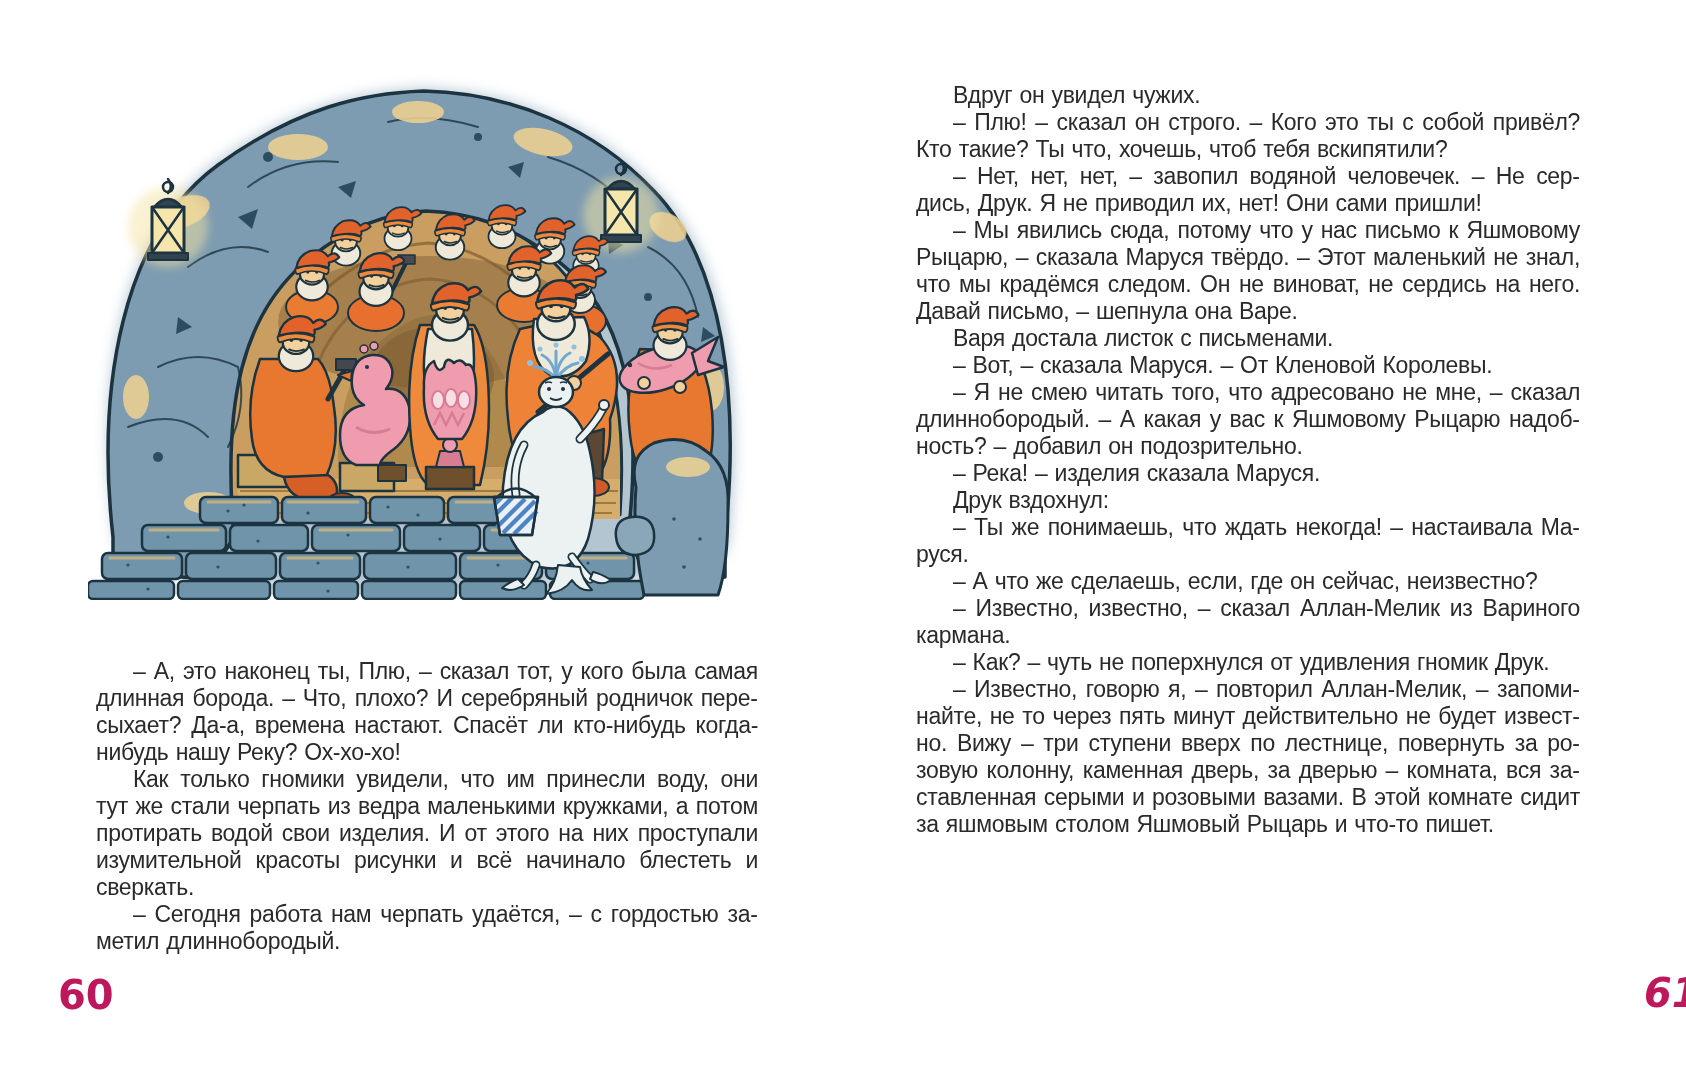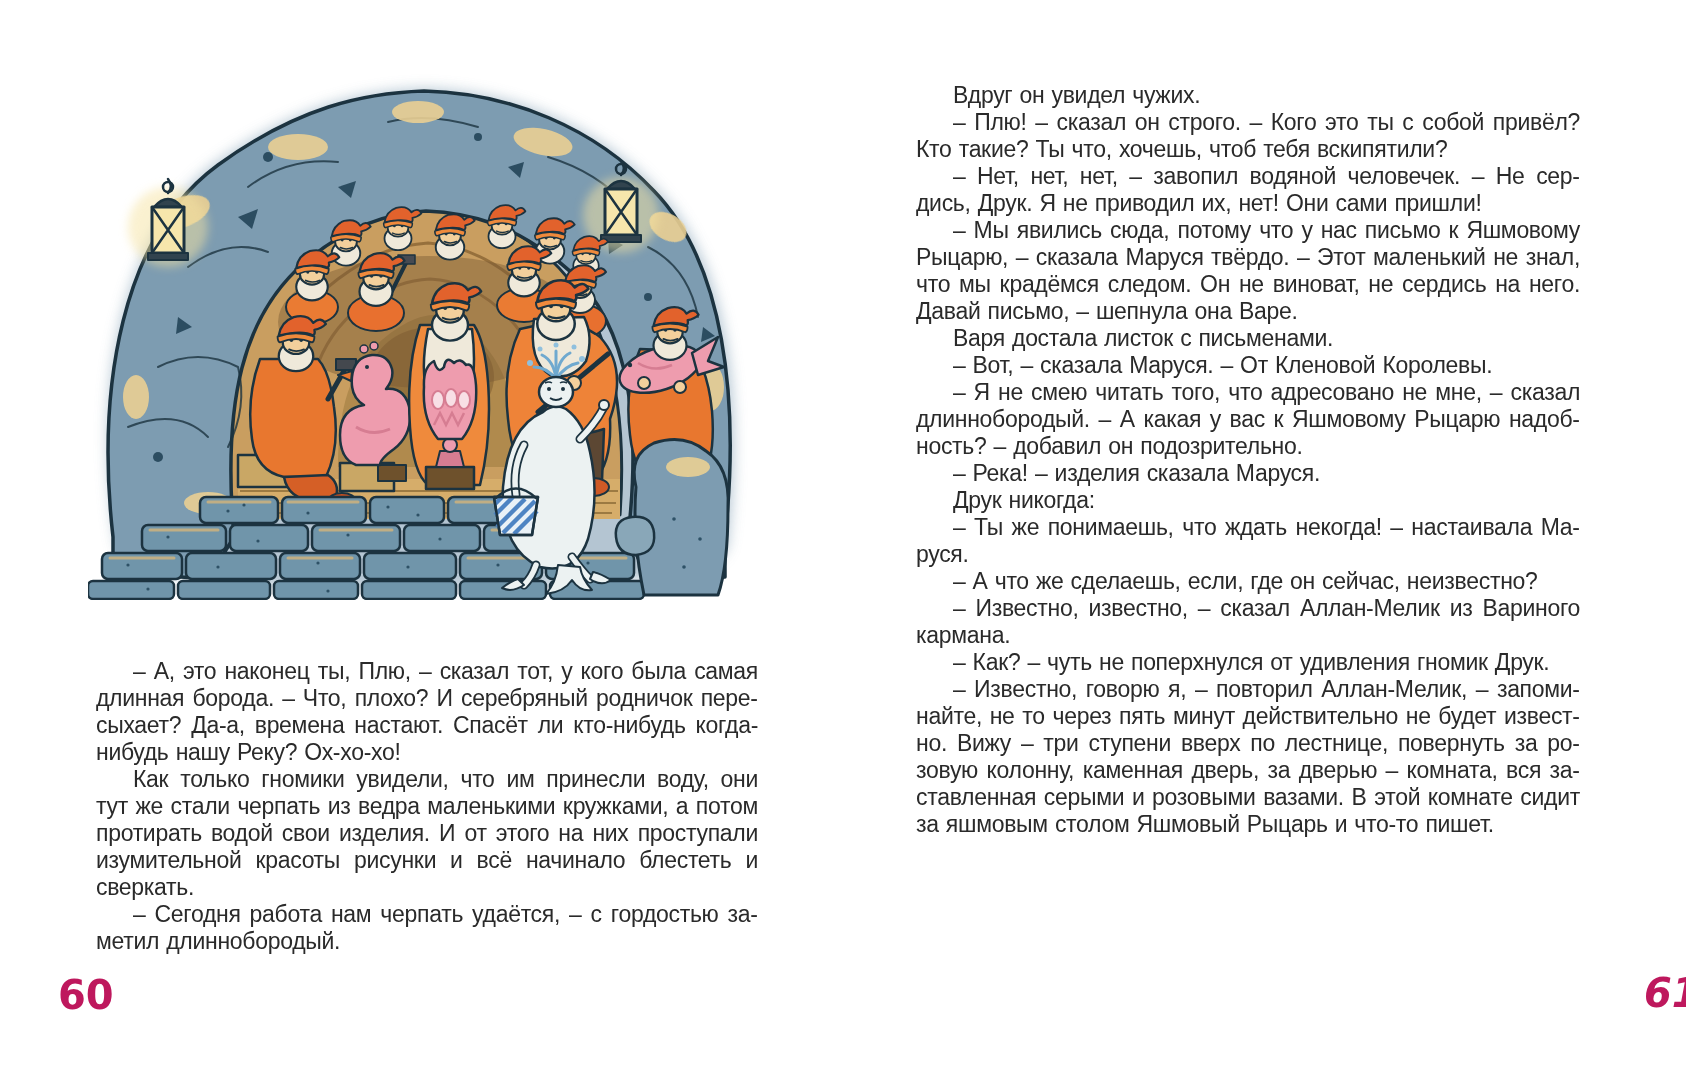--- a/index.html
+++ b/index.html
@@ -329,21 +329,21 @@
 
 <div class="text-col right-text">
     <p>Вдруг он увидел чужих.</p>
     <p>– Плю! – сказал он строго. – Кого это ты с собой привёл? Кто такие? Ты что, хочешь, чтоб тебя вскипятили?</p>
     <p>– Нет, нет, нет, – завопил водяной человечек. – Не сер­дись, Друк. Я не приводил их, нет! Они сами пришли!</p>
     <p>– Мы явились сюда, потому что у нас письмо к Яшмовому Рыцарю, – сказала Маруся твёрдо. – Этот маленький не знал, что мы крадёмся следом. Он не виноват, не сердись на него. Давай письмо, – шепнула она Варе.</p>
     <p>Варя достала листок с письменами.</p>
     <p>– Вот, – сказала Маруся. – От Кленовой Королевы.</p>
     <p>– Я не смею читать того, что адресовано не мне, – сказал длиннобородый. – А какая у вас к Яшмовому Рыцарю надоб­ность? – добавил он подозрительно.</p>
     <p>– Река! – изделия сказала Маруся.</p>
-    <p>Друк никогда:</p>
+    <p>Друк вздохнул:</p>
     <p>– Ты же понимаешь, что ждать некогда! – настаивала Ма­руся.</p>
     <p>– А что же сделаешь, если, где он сейчас, неизвестно?</p>
     <p>– Известно, известно, – сказал Аллан-Мелик из Вариного кармана.</p>
     <p>– Как? – чуть не поперхнулся от удивления гномик Друк.</p>
     <p>– Известно, говорю я, – повторил Аллан-Мелик, – запоми­найте, не то через пять минут действительно не будет извест­но. Вижу – три ступени вверх по лестнице, повернуть за ро­зовую колонну, каменная дверь, за дверью – комната, вся за­ставленная серыми и розовыми вазами. В этой комнате сидит за яшмовым столом Яшмовый Рыцарь и что-то пишет.</p>
   </div>
 
 <div class="pagenum pagenum-right">61</div>
 
 </body></html>

